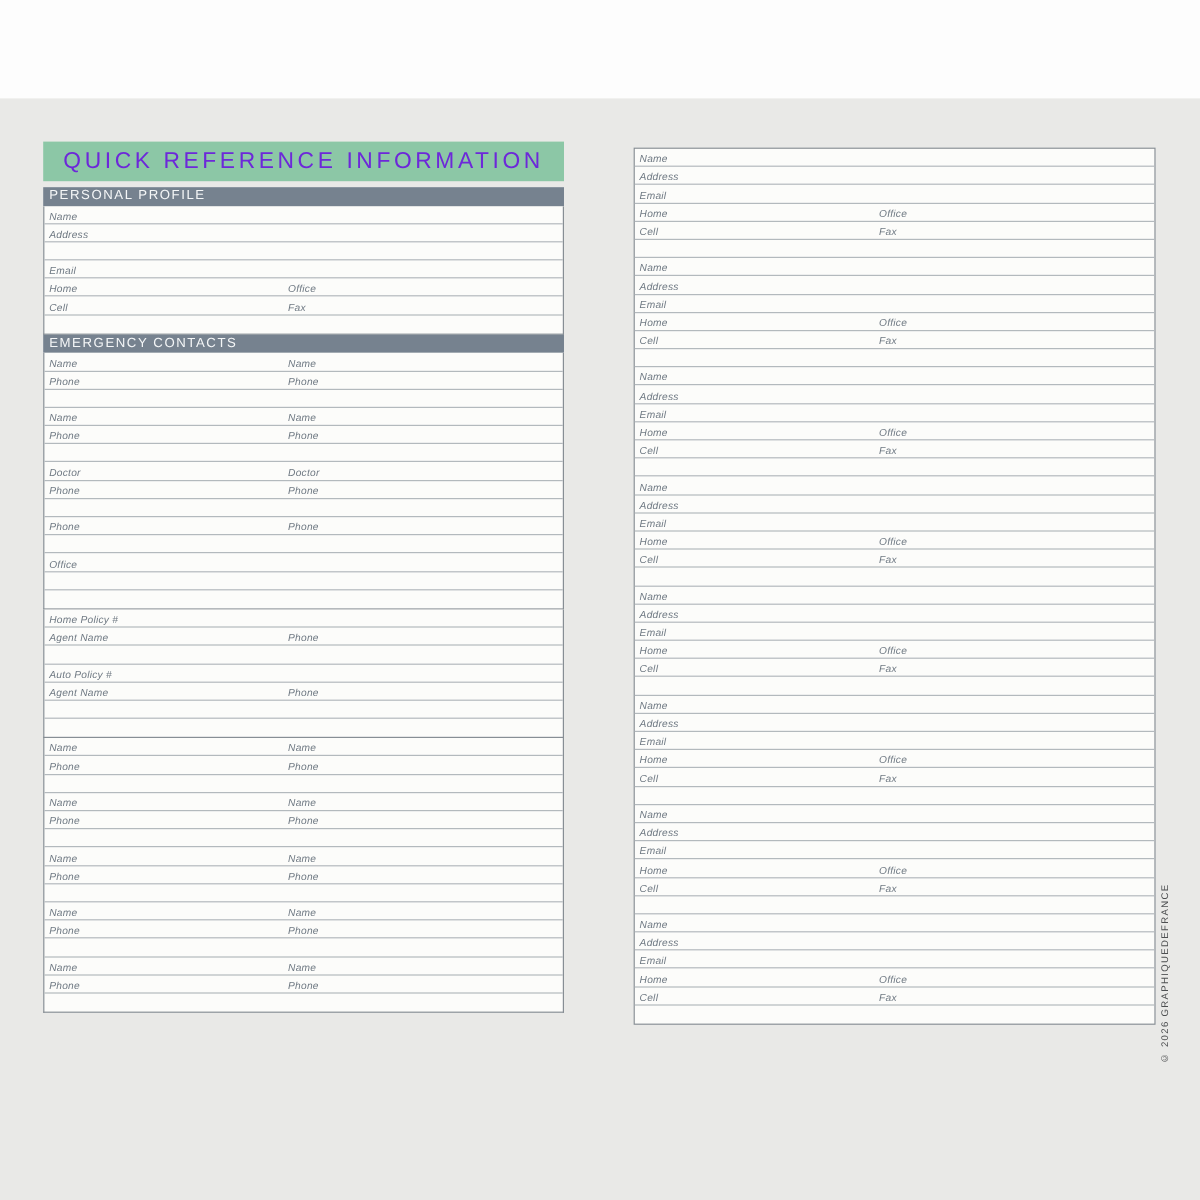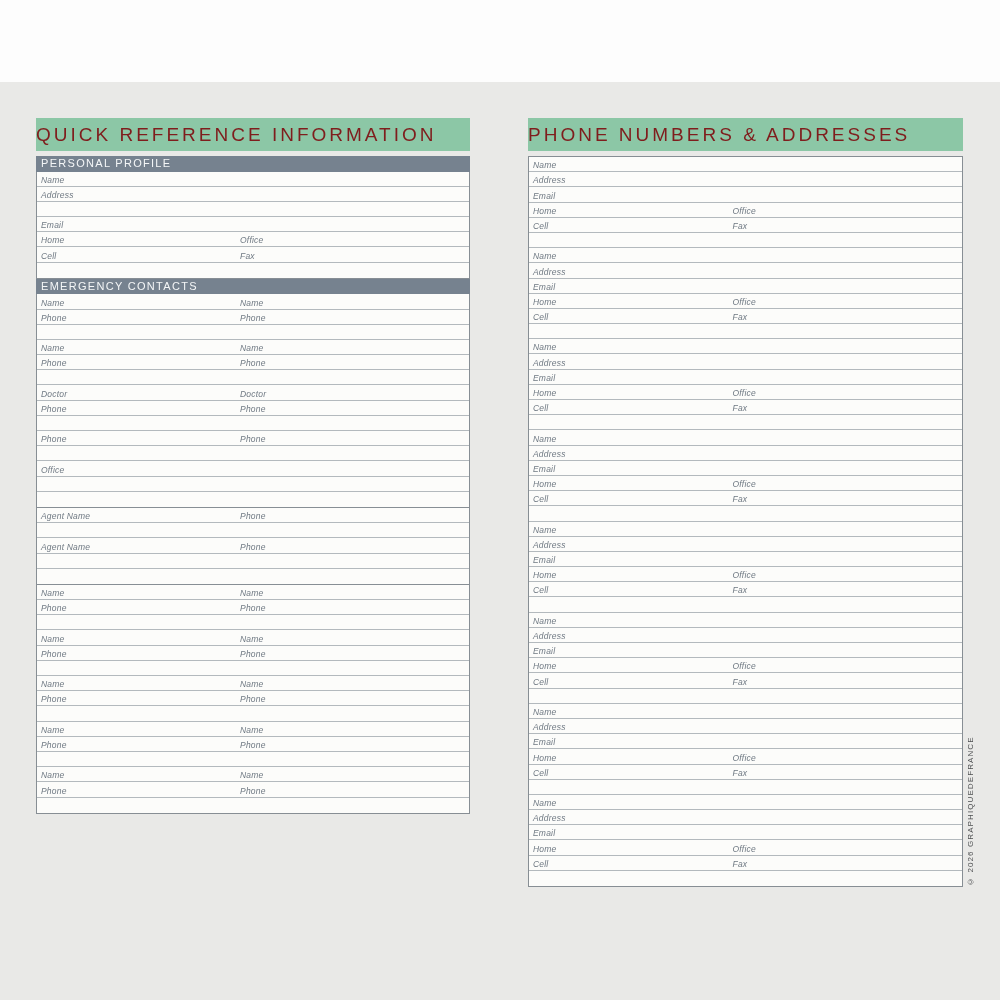--- a/index.html
+++ b/index.html
@@ -23,21 +23,22 @@
   .top-strip{
     position:absolute;left:0;top:0;width:1000px;height:82px;
     background:var(--white);
   }
   .page{position:absolute;top:118px;}
   .page.left{left:36px;width:434px;}
   .page.right{left:528px;width:435px;}
   .banner{
     height:33px;line-height:34px;
     background:var(--green);
-    color:#7f1d1d;
+    color:#6d28d9;
+    text-align:center;
     font-size:19px;
     letter-spacing:3px;
     font-weight:400;
     white-space:nowrap;
   }
   .sections{margin-top:5px;}
   .sec-header{
     height:15.5px;line-height:15.5px;
     background:var(--slate);
     color:#f4f6f7;
@@ -154,24 +155,30 @@
         </div>
         <div class="row"></div>
         <div class="row">
           <span class="lbl c1">Office</span>
         </div>
         <div class="row"></div>
         <div class="row"></div>
       </div>
       <div class="sec-body">
         <div class="row">
+          <span class="lbl c1">Home Policy #</span>
+        </div>
+        <div class="row">
           <span class="lbl c1">Agent Name</span>
           <span class="lbl c2">Phone</span>
         </div>
         <div class="row"></div>
+        <div class="row">
+          <span class="lbl c1">Auto Policy #</span>
+        </div>
         <div class="row">
           <span class="lbl c1">Agent Name</span>
           <span class="lbl c2">Phone</span>
         </div>
         <div class="row"></div>
         <div class="row"></div>
       </div>
       <div class="sec-body">
         <div class="row">
           <span class="lbl c1">Name</span>
@@ -216,21 +223,20 @@
         <div class="row">
           <span class="lbl c1">Phone</span>
           <span class="lbl c2">Phone</span>
         </div>
         <div class="row"></div>
       </div>
     </div>
 </div>
 
 <div class="page right">
-  <div class="banner">PHONE NUMBERS &amp; ADDRESSES</div>
   <div class="form-box" id="right-box">
       <div class="row">
         <span class="lbl c1">Name</span>
       </div>
       <div class="row">
         <span class="lbl c1">Address</span>
       </div>
       <div class="row">
         <span class="lbl c1">Email</span>
       </div>

